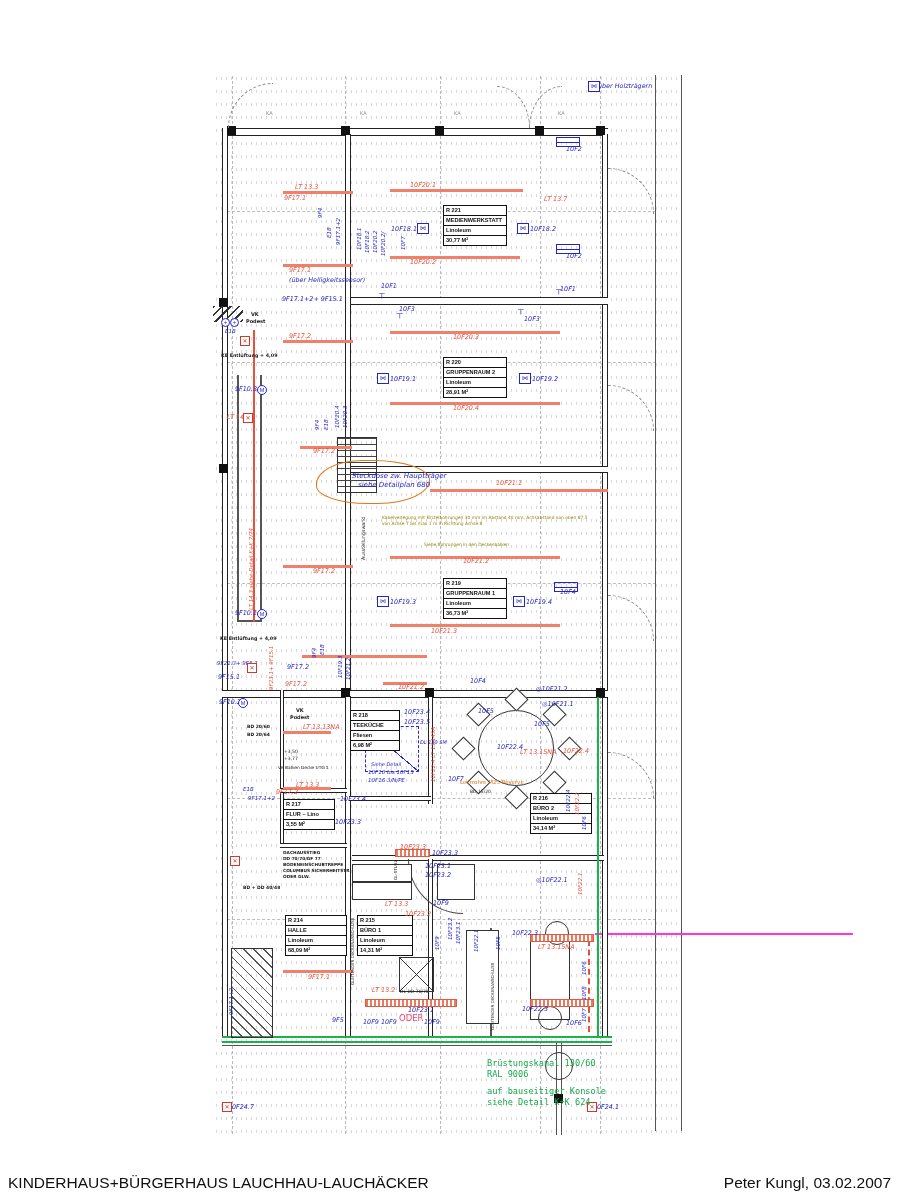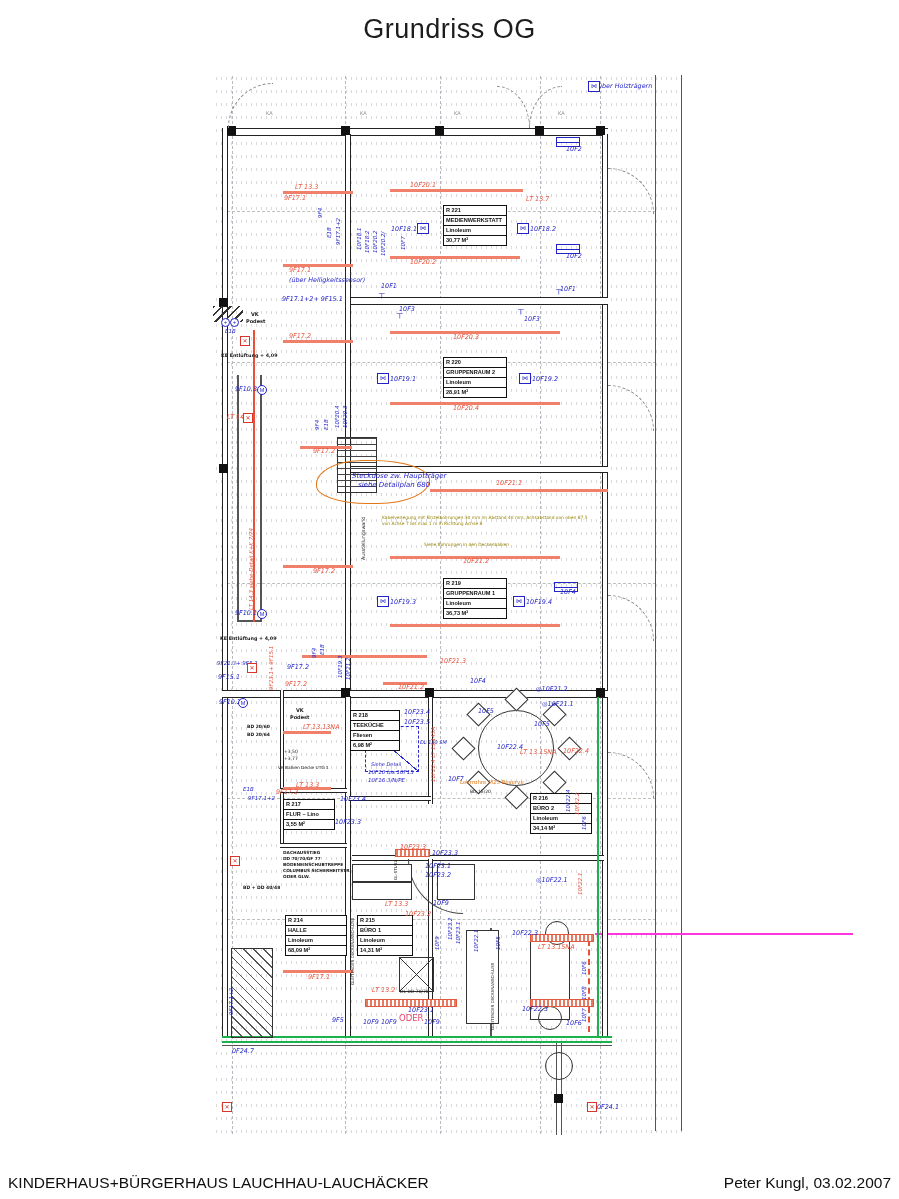--- a/index.html
+++ b/index.html
@@ -73,21 +73,20 @@
            line-height:8px;text-align:center;background:#fff;}
   .ic-tsym{color:#2323c8;font-size:8px;line-height:1;}
   .greennote{position:absolute;z-index:6;font-size:8.6px;line-height:1.25;color:#18a94a;
              font-family:"DejaVu Sans Mono",monospace;white-space:pre;}
   .greennote div:nth-child(3){margin-top:7px;}
 </style>
 </head>
 <body>
 
 <div id="page">
-  <div id="title">Grundriss OG</div>
 
   <div id="plan">
     <div id="dots"></div>
 
     <div class="axis" style="left:232px;top:76px;height:1058px"></div>
     <div class="axis" style="left:345px;top:76px;height:1058px"></div>
     <div class="axis" style="left:440px;top:76px;height:1058px"></div>
     <div class="axis" style="left:540px;top:76px;height:1058px"></div>
     <div class="axis" style="left:600px;top:76px;height:1058px"></div>
     <div class="haxis" style="left:222px;top:211px;width:434px"></div>
@@ -251,21 +250,21 @@
     <div id="anns">
         <span class="ann c-b" style="left: 598px; top: 83px;">über Holzträgern</span>
         <span class="ann c-gr" style="left: 266px; top: 111px; font-size: 5px;">KA</span>
         <span class="ann c-gr" style="left: 360px; top: 111px; font-size: 5px;">KA</span>
         <span class="ann c-gr" style="left: 454px; top: 111px; font-size: 5px;">KA</span>
         <span class="ann c-gr" style="left: 558px; top: 111px; font-size: 5px;">KA</span>
         <span class="ann c-b" style="left: 566px; top: 146px;">10F2</span>
         <span class="ann c-r" style="left: 295px; top: 184px;">LT 13.3</span>
         <span class="ann c-r" style="left: 284px; top: 195px;">9F17.1</span>
         <span class="ann c-r" style="left: 410px; top: 182px;">10F20.1</span>
-        <span class="ann c-r" style="left: 526px; top: 196px;">LT 13.7</span>
+        <span class="ann c-r" style="left: 544px; top: 196px;">LT 13.7</span>
         <span class="ann c-b" style="left: 318px; top: 218px; font-size: 5.5px; transform: rotate(-90deg);">9F4</span>
         <span class="ann c-b" style="left: 327px; top: 238px; font-size: 5.5px; transform: rotate(-90deg);">E1B</span>
         <span class="ann c-b" style="left: 336px; top: 245px; font-size: 5.5px; transform: rotate(-90deg);">9F17.1+2</span>
         <span class="ann c-b" style="left: 357px; top: 250px; font-size: 5.5px; transform: rotate(-90deg);">10F18.1</span>
         <span class="ann c-b" style="left: 365px; top: 253px; font-size: 5.5px; transform: rotate(-90deg);">10F18.2</span>
         <span class="ann c-b" style="left: 373px; top: 253px; font-size: 5.5px; transform: rotate(-90deg);">10F20.2</span>
         <span class="ann c-b" style="left: 381px; top: 256px; font-size: 5.5px; transform: rotate(-90deg);">10F20.2/</span>
         <span class="ann c-b" style="left: 401px; top: 250px; font-size: 5.5px; transform: rotate(-90deg);">10F7</span>
         <span class="ann c-b" style="left: 391px; top: 226px;">10F18.1</span>
         <span class="ann c-b" style="left: 530px; top: 226px;">10F18.2</span>
@@ -300,21 +299,21 @@
         <span class="ann c-r" style="left: 496px; top: 480px;">10F21.1</span>
         <span class="ann c-o" style="left: 382px; top: 516px; font-size: 4.4px;">Kabelverlegung mit Einzelbohrungen 30 mm im Abstand 40 mm, Achsabstand von oben 87,5</span>
         <span class="ann c-o" style="left: 382px; top: 522px; font-size: 4.4px;">von Achse 7 bis max 1 m in Richtung Achse 8</span>
         <span class="ann c-o" style="left: 424px; top: 543px; font-size: 4.4px;">Siehe Bohrungen in den Deckenbalken</span>
         <span class="ann c-k" style="left: 362px; top: 560px; font-size: 4.8px; transform: rotate(-90deg);">Ausstellungswand</span>
         <span class="ann c-r" style="left: 463px; top: 558px;">10F21.2</span>
         <span class="ann c-r" style="left: 313px; top: 568px;">9F17.2</span>
         <span class="ann c-b" style="left: 560px; top: 589px;">10F4</span>
         <span class="ann c-b" style="left: 390px; top: 599px;">10F19.3</span>
         <span class="ann c-b" style="left: 526px; top: 599px;">10F19.4</span>
-        <span class="ann c-r" style="left: 440px; top: 628px; margin-top: 30px;">10F21.3</span>
+        <span class="ann c-r" style="left: 431px; top: 628px;">10F21.3</span>
         <span class="ann c-b" style="left: 235px; top: 610px;">9F10.1</span>
         <span class="ann c-k" style="left: 220px; top: 637px; font-size: 4.8px; font-weight: bold;">KE Entlüftung + 4,09</span>
         <span class="ann c-b" style="left: 217px; top: 661px; font-size: 5.5px;">9F21.3+ 9F5.1</span>
         <span class="ann c-b" style="left: 218px; top: 674px;">9F15.1</span>
         <span class="ann c-b" style="left: 219px; top: 699px;">9F10.2</span>
         <span class="ann c-r" style="left: 269px; top: 690px; font-size: 5.5px; transform: rotate(-90deg);">9F23.1+ 9F15.1</span>
         <span class="ann c-b" style="left: 287px; top: 664px;">9F17.2</span>
         <span class="ann c-r" style="left: 285px; top: 681px;">9F17.2</span>
         <span class="ann c-b" style="left: 320px; top: 655px; font-size: 5.5px; transform: rotate(-90deg);">E1B</span>
         <span class="ann c-b" style="left: 312px; top: 658px; font-size: 5.5px; transform: rotate(-90deg);">9F4</span>
@@ -388,21 +387,21 @@
         <span class="ann c-b" style="left: 566px; top: 1020px;">10F6</span>
         <span class="ann c-r" style="left: 308px; top: 974px;">9F17.1</span>
         <span class="ann c-r" style="left: 372px; top: 987px;">LT 13.2</span>
         <span class="ann c-k" style="left: 400px; top: 990px; font-size: 4.5px;">DL DD 70/70</span>
         <span class="ann c-b" style="left: 408px; top: 1007px;">10F23.1</span>
         <span class="ann c-b" style="left: 332px; top: 1017px;">9F5</span>
         <span class="ann c-b" style="left: 363px; top: 1019px;">10F9 10F9</span>
         <span class="ann c-p" style="left: 399px; top: 1014px; font-size: 8.5px;">ODER</span>
         <span class="ann c-b" style="left: 424px; top: 1019px;">10F9</span>
         <span class="ann c-b" style="left: 229px; top: 1015px; font-size: 5.5px; transform: rotate(-90deg);">9F17.1+2</span>
-        <span class="ann c-b" style="left: 232px; top: 1048px;">0F24.7</span>
+        <span class="ann c-b" style="left: 232px; top: 1104px;">0F24.7</span>
         <span class="ann c-b" style="left: 597px; top: 1104px;">0F24.1</span>
       </div>
     <div id="icons">
         <span class="ic ic-window" style="left: 588px; top: 81px;">⋈</span>
         <span class="ic ic-window" style="left: 417px; top: 223px;">⋈</span>
         <span class="ic ic-window" style="left: 517px; top: 223px;">⋈</span>
         <span class="ic ic-window" style="left: 377px; top: 373px;">⋈</span>
         <span class="ic ic-window" style="left: 519px; top: 373px;">⋈</span>
         <span class="ic ic-window" style="left: 377px; top: 596px;">⋈</span>
         <span class="ic ic-window" style="left: 513px; top: 596px;">⋈</span>
@@ -418,19 +417,20 @@
         <span class="ic ic-motor" style="left: 238px; top: 698px;">M</span>
         <span class="ic ic-oplus" style="left: 221px; top: 318px;">+</span>
         <span class="ic ic-oplus" style="left: 230px; top: 318px;">+</span>
         <span class="ic ic-xbox" style="left: 240px; top: 336px;">✕</span>
         <span class="ic ic-xbox" style="left: 243px; top: 413px;">✕</span>
         <span class="ic ic-xbox" style="left: 247px; top: 663px;">✕</span>
         <span class="ic ic-xbox" style="left: 230px; top: 856px;">✕</span>
         <span class="ic ic-xbox" style="left: 222px; top: 1102px;">✕</span>
         <span class="ic ic-xbox" style="left: 587px; top: 1102px;">✕</span>
       </div>
+    <div class="greennote" id="greennote" style="left: 487px; top: 1058px;"><div>Brüstungskanal 130/60</div><div>RAL 9006</div><div>auf bauseitiger Konsole</div><div>siehe Detail K+K 624</div></div>
   </div>
 
   <div id="footer">
     <span class="fl">KINDERHAUS+BÜRGERHAUS LAUCHHAU-LAUCHÄCKER</span>
     <span class="fr">Peter Kungl, 03.02.2007</span>
   </div>
 </div>
 
 </body></html>

